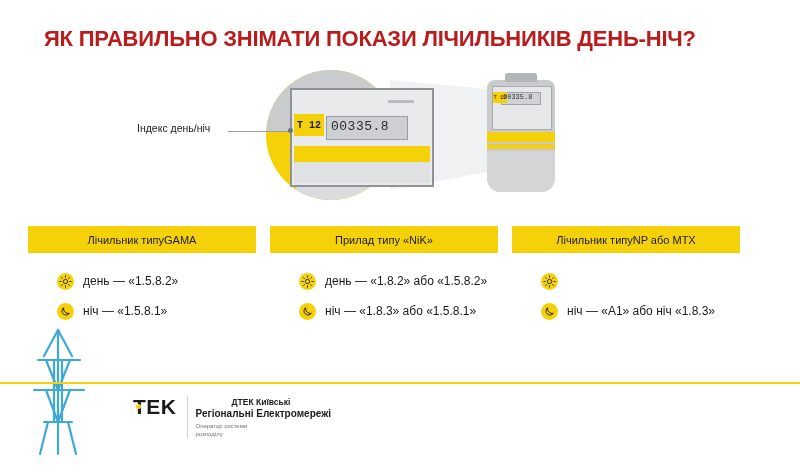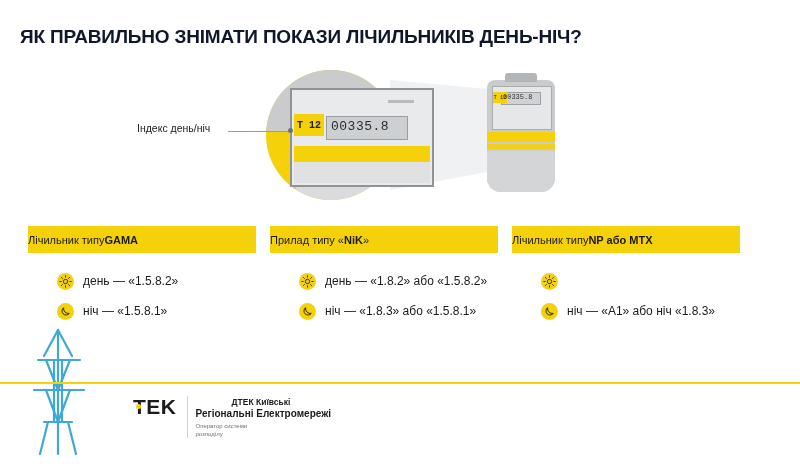--- a/index.html
+++ b/index.html
@@ -16,26 +16,26 @@
   }
   .page {
     position: relative;
     width: 800px;
     height: 472px;
   }
 
   
   .title {
     position: absolute;
-    left: 20px;
+    left: 44px;
     top: 26px;
-    font-size: 19px;
+    font-size: 22px;
     font-weight: bold;
     letter-spacing: -0.2px;
-    color: #0f172a;
+    color: #b91c1c;
     white-space: nowrap;
   }
 
   
   .zoom-wrap {
     position: absolute;
     left: 266px;
     top: 70px;
     width: 160px;
     height: 130px;
@@ -270,26 +270,26 @@
     gap: 14px;
   }
   .col {
     width: 228px;
   }
   .col-head {
     background: #f5d10a;
     height: 27px;
     display: flex;
     align-items: center;
-    justify-content: flex-start;
+    justify-content: center;
     font-size: 11px;
     color: #1b1b1b;
     white-space: nowrap;
   }
-  .col-head b { font-weight: bold; }
+  .col-head b { font-weight: normal; }
   .rows {
     padding-top: 13px;
   }
   .row {
     display: flex;
     align-items: center;
     height: 30px;
     padding-left: 29px;
   }
   .badge {

